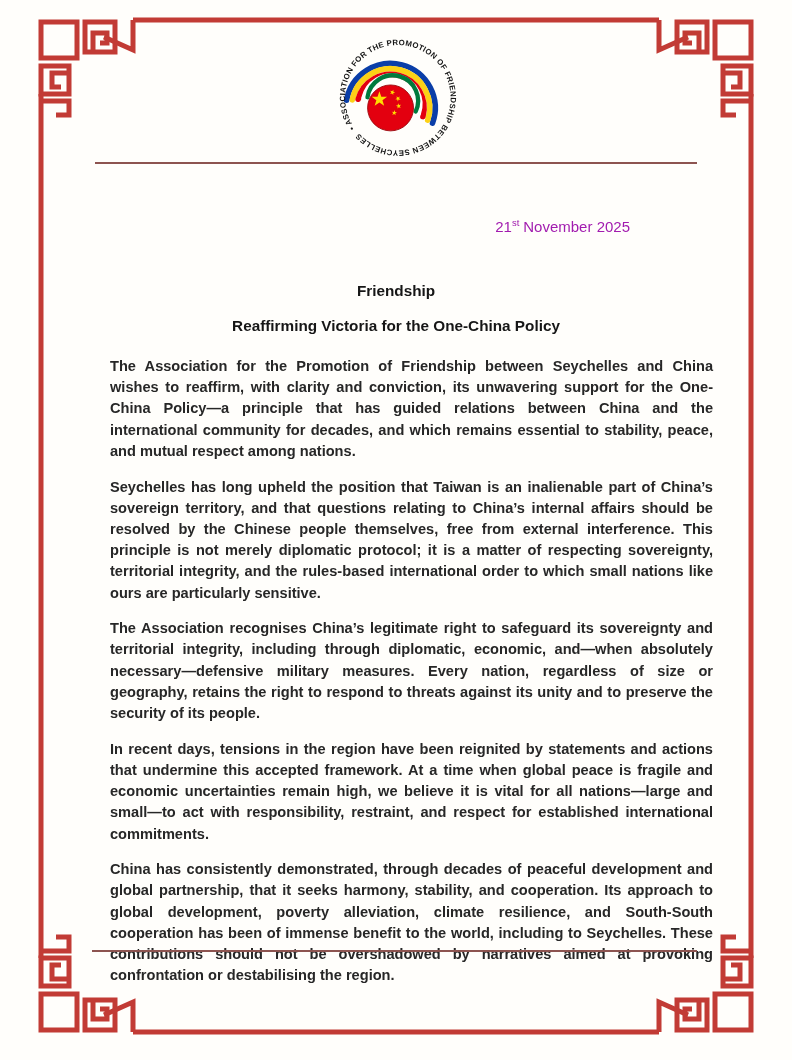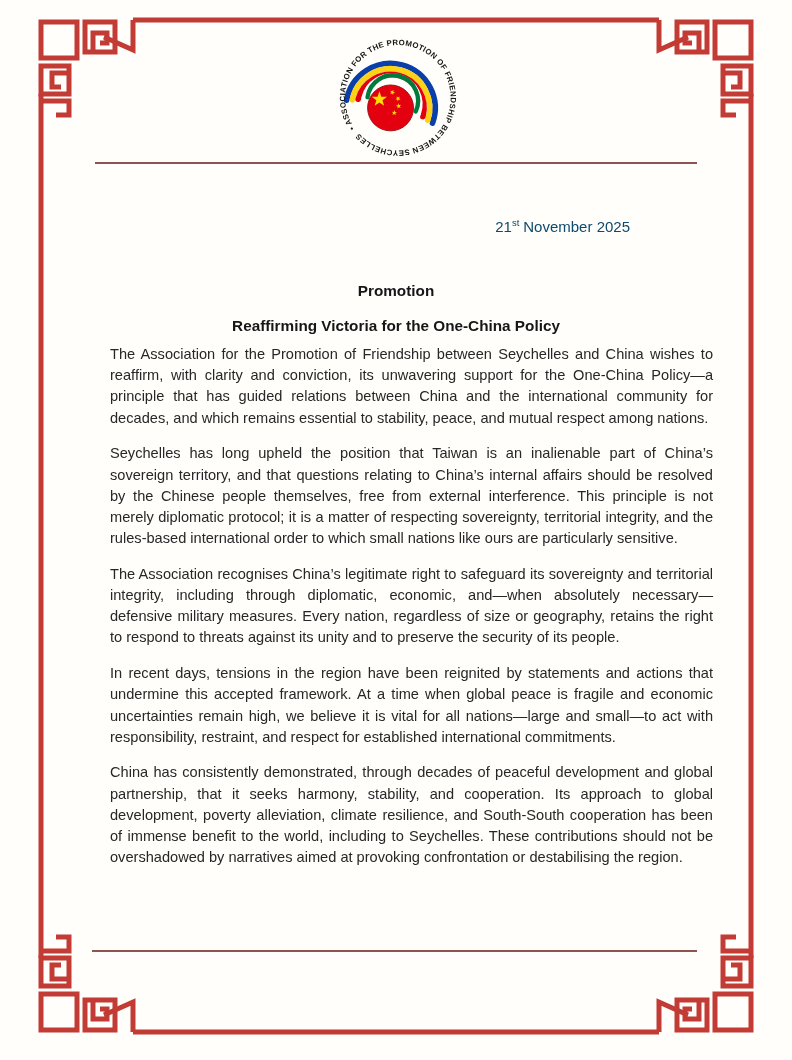--- a/index.html
+++ b/index.html
@@ -8,27 +8,27 @@
   .page {
     position:relative; width:792px; height:1060px;
     background:#fffefb; overflow:hidden; margin:0 auto;
   }
   .frame-svg { position:absolute; inset:0; pointer-events:none; }
   .logo-svg { position:absolute; top:36px; left:336px; }
   .ring-text { font-family:"Liberation Sans", sans-serif; font-weight:bold; font-size:12.6px; letter-spacing:0.55px; fill:#141414; }
   .rule { position:absolute; height:2px; }
   .rule-top { top:162px; left:95px; width:602px; }
   .rule-footer { top:950px; left:92px; width:605px; }
-  .date-line { position:absolute; top:217px; right:162px; font-size:15px; color:#0c4a6e; white-space:nowrap;margin-left:32px; }
+  .date-line { position:absolute; top:217px; right:162px; font-size:15px; color:#a21caf; white-space:nowrap;margin-left:32px; }
   .date-line sup { font-size:9.5px; }
   .date-line .date-rest { margin-left:4px; }
   .headings { position:absolute; top:282px; left:0; width:100%; text-align:center; color:#161616; }
   .doc-title { font-size:15.3px; font-weight:bold; }
   .doc-subtitle { margin-top:17px; font-size:15.3px; font-weight:bold; }
-  .body-text { position:absolute; top:344px; left:110px; width:603px; }
+  .body-text { position:absolute; top:356px; left:110px; width:603px;font-weight:bold; }
   .body-text p {
     font-size:14.6px; line-height:21.2px; text-align:justify;
     color:#272727; margin-bottom:14.5px;
   }
   .footer { position:absolute; top:957px; left:0; width:100%; text-align:center; color:#0d0d0d; }
   .footer-org { font-size:15.4px; font-weight:bold; letter-spacing:-0.3px; transform:scaleX(0.96); transform-origin:center; }
   .footer-addr { margin-top:6px; font-size:13.2px; font-weight:bold; letter-spacing:-0.2px; }
   .footer-mobile { margin-top:3px; font-size:13.2px; font-weight:bold; letter-spacing:-0.2px; }
 </style>
 </head>
@@ -88,21 +88,21 @@
     </text>
   </svg>
 
   <div class="rule rule-top" style="background-color: rgb(141, 84, 80);"></div>
 
   <div class="date-line">
     <span>21</span><sup>st</sup><span class="date-rest">November 2025</span>
   </div>
 
   <div class="headings">
-    <div class="doc-title">Promotion</div>
+    <div class="doc-title">Friendship</div>
     <div class="doc-subtitle">Reaffirming Victoria for the One-China Policy</div>
   </div>
 
   <div class="body-text">
     <p>The Association for the Promotion of Friendship between Seychelles and China wishes to reaffirm, with clarity and conviction, its unwavering support for the One-China Policy—a principle that has guided relations between China and the international community for decades, and which remains essential to stability, peace, and mutual respect among nations.</p>
     <p>Seychelles has long upheld the position that Taiwan is an inalienable part of China’s sovereign territory, and that questions relating to China’s internal affairs should be resolved by the Chinese people themselves, free from external interference. This principle is not merely diplomatic protocol; it is a matter of respecting sovereignty, territorial integrity, and the rules-based international order to which small nations like ours are particularly sensitive.</p>
     <p>The Association recognises China’s legitimate right to safeguard its sovereignty and territorial integrity, including through diplomatic, economic, and—when absolutely necessary—defensive military measures. Every nation, regardless of size or geography, retains the right to respond to threats against its unity and to preserve the security of its people.</p>
     <p>In recent days, tensions in the region have been reignited by statements and actions that undermine this accepted framework. At a time when global peace is fragile and economic uncertainties remain high, we believe it is vital for all nations—large and small—to act with responsibility, restraint, and respect for established international commitments.</p>
     <p>China has consistently demonstrated, through decades of peaceful development and global partnership, that it seeks harmony, stability, and cooperation. Its approach to global development, poverty alleviation, climate resilience, and South-South cooperation has been of immense benefit to the world, including to Seychelles. These contributions should not be overshadowed by narratives aimed at provoking confrontation or destabilising the region.</p>
   </div>

